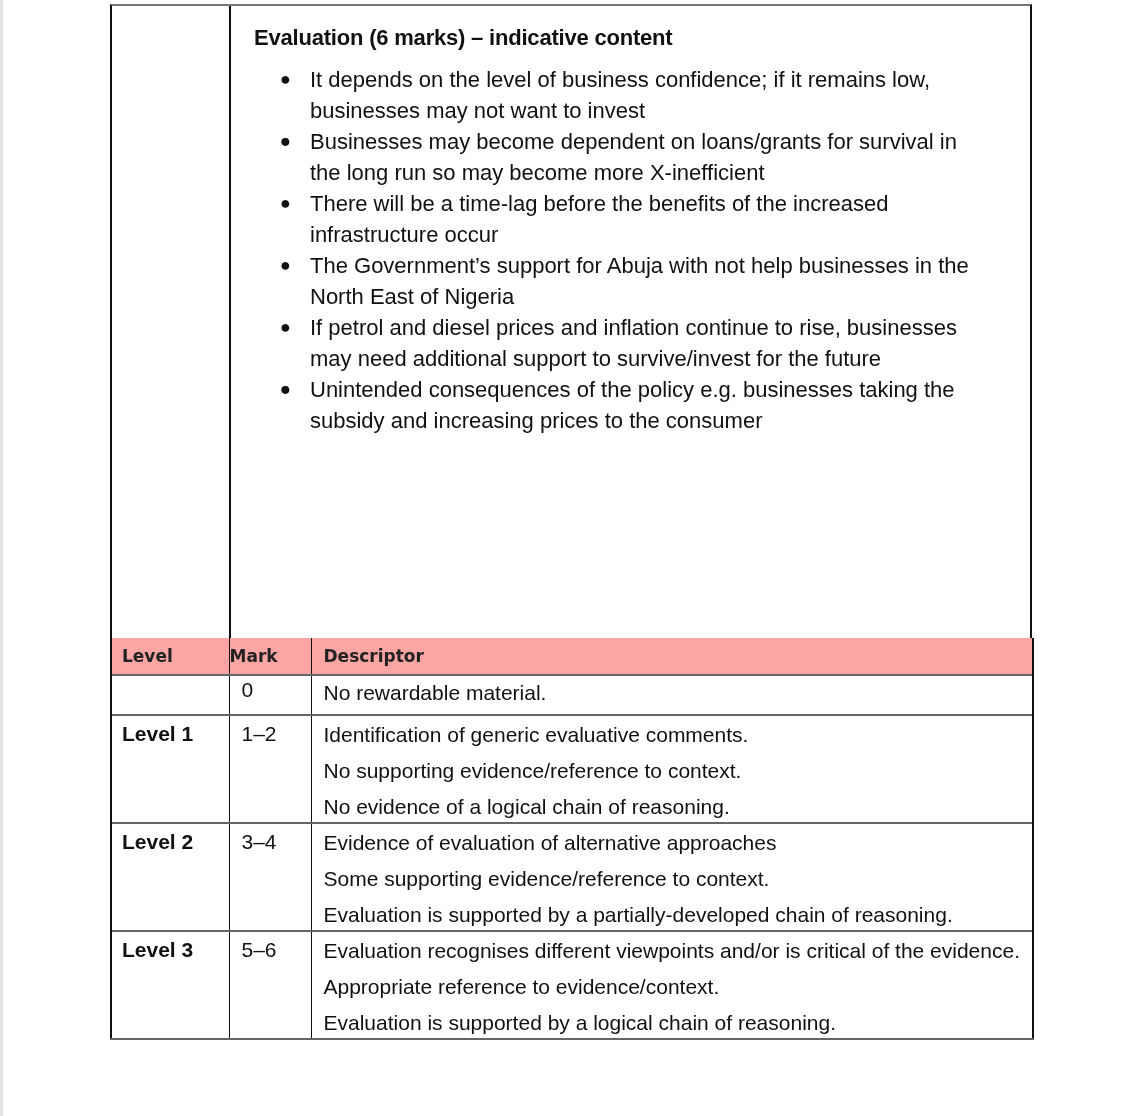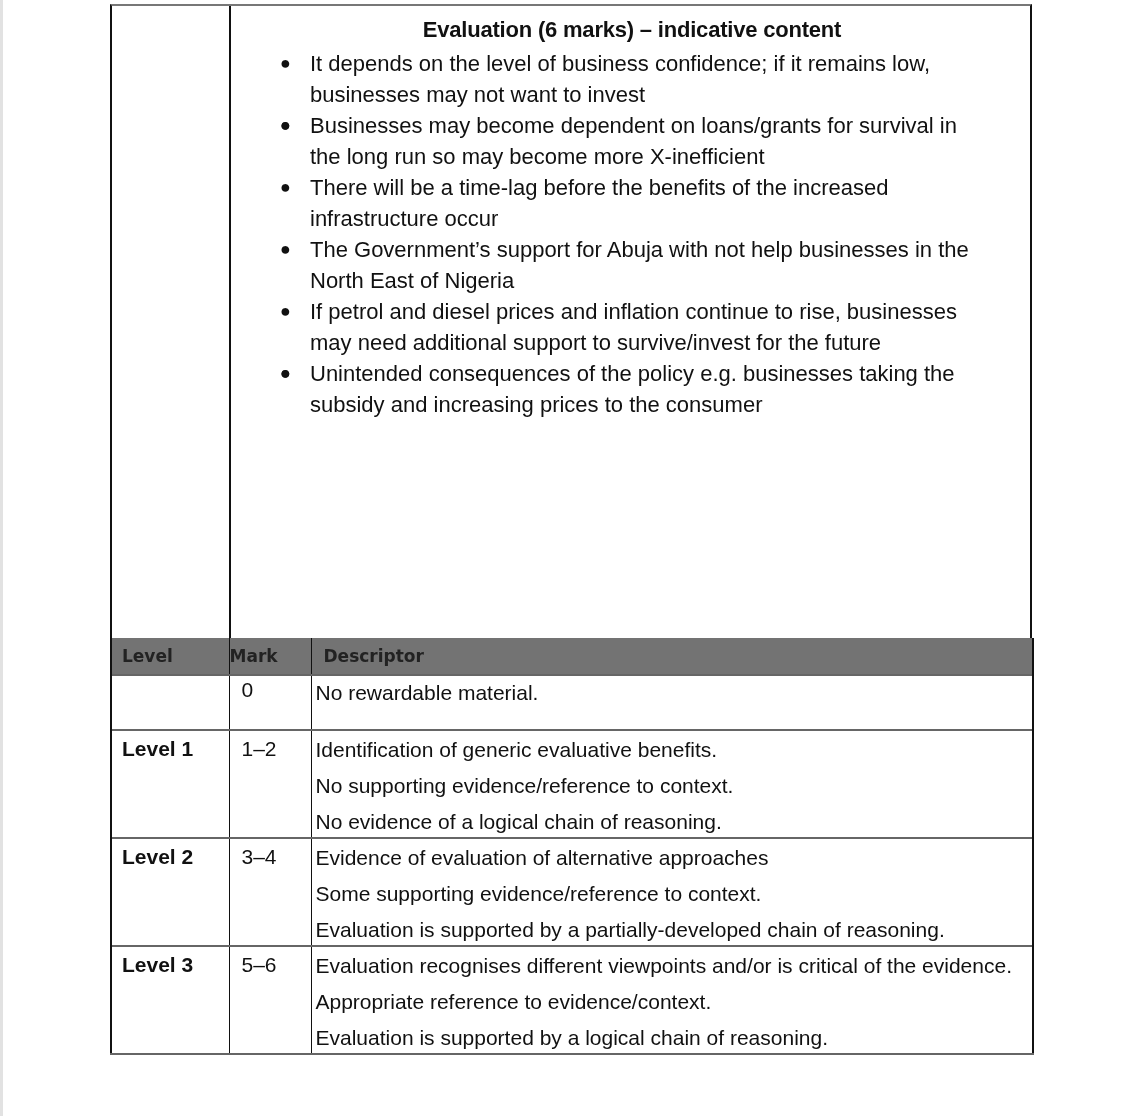--- a/index.html
+++ b/index.html
@@ -10,44 +10,44 @@
   .left-strip { position: absolute; left: 0; top: 0; width: 3px; height: 1116px; background: #e2e2e2; }
 
   
   .top-block {
     position: absolute; left: 110px; top: 4px; width: 922px; height: 634px;
     border-top: 2px solid #777; border-left: 2px solid #111; border-right: 2px solid #111;
     box-sizing: border-box;
   }
   .top-left-cell { position: absolute; left: 0; top: 0; width: 117px; height: 100%; border-right: 2px solid #111; }
   .top-content { position: absolute; left: 130px; top: 6px; width: 780px; }
-  .section-title { font-weight: bold; font-size: 22px; line-height: 28px; margin: 4px; letter-spacing: -0.2px; text-align: center; }
+  .section-title { font-weight: bold; font-size: 22px; line-height: 28px; margin: 12px; letter-spacing: -0.2px; }
   ul.bullets { list-style: none; margin: 0; padding: 0; }
   ul.bullets li { position: relative; padding-left: 68px; font-size: 22px; line-height: 31px; margin-bottom: 0; }
   ul.bullets li .bullet { position: absolute; left: 38px; top: 0; font-size: 18px; }
   ul.bullets li .text { display: block; width: 670px; }
 
   
   .levels {
     position: absolute; left: 110px; top: 638px; width: 922px;
     border-collapse: collapse; table-layout: fixed;
   }
   .levels th, .levels td { vertical-align: top; text-align: left; padding: 0; }
-  .levels thead tr { background: #737373; }
+  .levels thead tr { background: #fca5a5; }
   .levels th {
     font-weight: bold; font-size: 19px; height: 32px; line-height: 36px; color: #222;
     font-family: "DejaVu Sans", sans-serif; font-size: 17px;
   }
   .levels th.c-level { padding-left: 10px; border-left: 2px solid #111; }
   .levels th.c-mark { border-left: 1px solid #111; }
   .levels th.c-desc { padding-left: 12px; border-left: 1px solid #111; border-right: 2px solid #111; }
   .levels tbody td { border-top: 2px solid #666; font-size: 21px; }
-  .levels td.c-level { padding: 6px 0 15px 10px; font-weight: bold; border-left: 2px solid #111; border-right: 1px solid #111; }
+  .levels td.c-level { padding: 6px 0 0 10px; font-weight: bold; border-left: 2px solid #111; border-right: 1px solid #111; }
   .levels td.c-mark { padding: 6px 0 0 12px; border-right: 1px solid #111; }
-  .levels td.c-desc { padding: 4px 10px 0 4px; border-right: 2px solid #111; }
+  .levels td.c-desc { padding: 4px 10px 0 12px; border-right: 2px solid #111; }
   .levels tbody tr:last-child td { border-bottom: 2px solid #666; }
   .desc-line { display: block; line-height: 30px; margin-bottom: 6px; text-align: justify; }
   .desc-line.last { margin-bottom: 0; }
   .row0 td { height: 32px; }
   .row0 td.c-desc, .row0 td.c-mark { padding-top: 2px; }
 </style>
 </head>
 <body>
 
 <div class="left-strip"></div>
@@ -109,21 +109,21 @@
       <td class="c-level"></td>
       <td class="c-mark">0</td>
       <td class="c-desc">
         <span class="desc-line last">No rewardable material.</span>
       </td>
     </tr>
     <tr>
       <td class="c-level">Level 1</td>
       <td class="c-mark">1–2</td>
       <td class="c-desc">
-        <span class="desc-line">Identification of generic evaluative benefits.</span>
+        <span class="desc-line">Identification of generic evaluative comments.</span>
         <span class="desc-line">No supporting evidence/reference to context.</span>
         <span class="desc-line last">No evidence of a logical chain of reasoning.</span>
       </td>
     </tr>
     <tr>
       <td class="c-level">Level 2</td>
       <td class="c-mark">3–4</td>
       <td class="c-desc">
         <span class="desc-line">Evidence of evaluation of alternative approaches</span>
         <span class="desc-line">Some supporting evidence/reference to context.</span>

